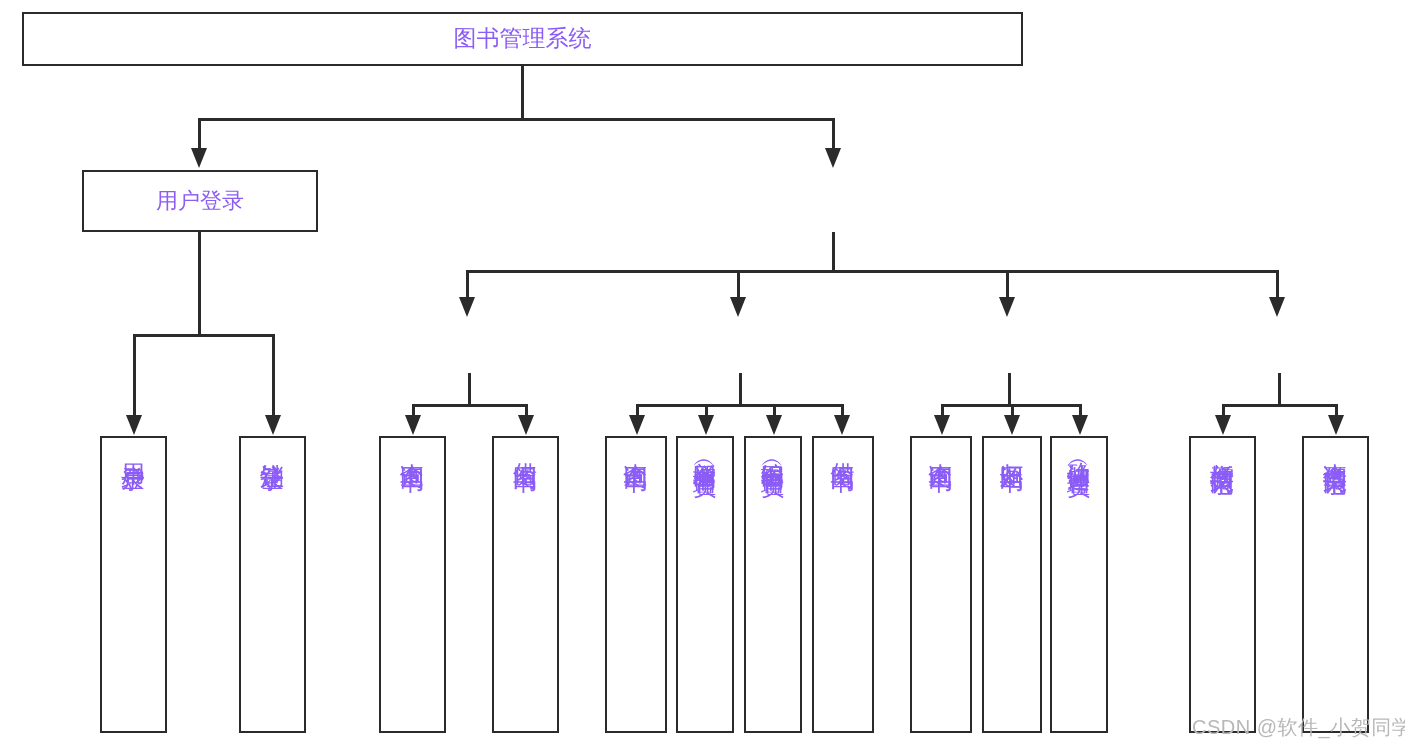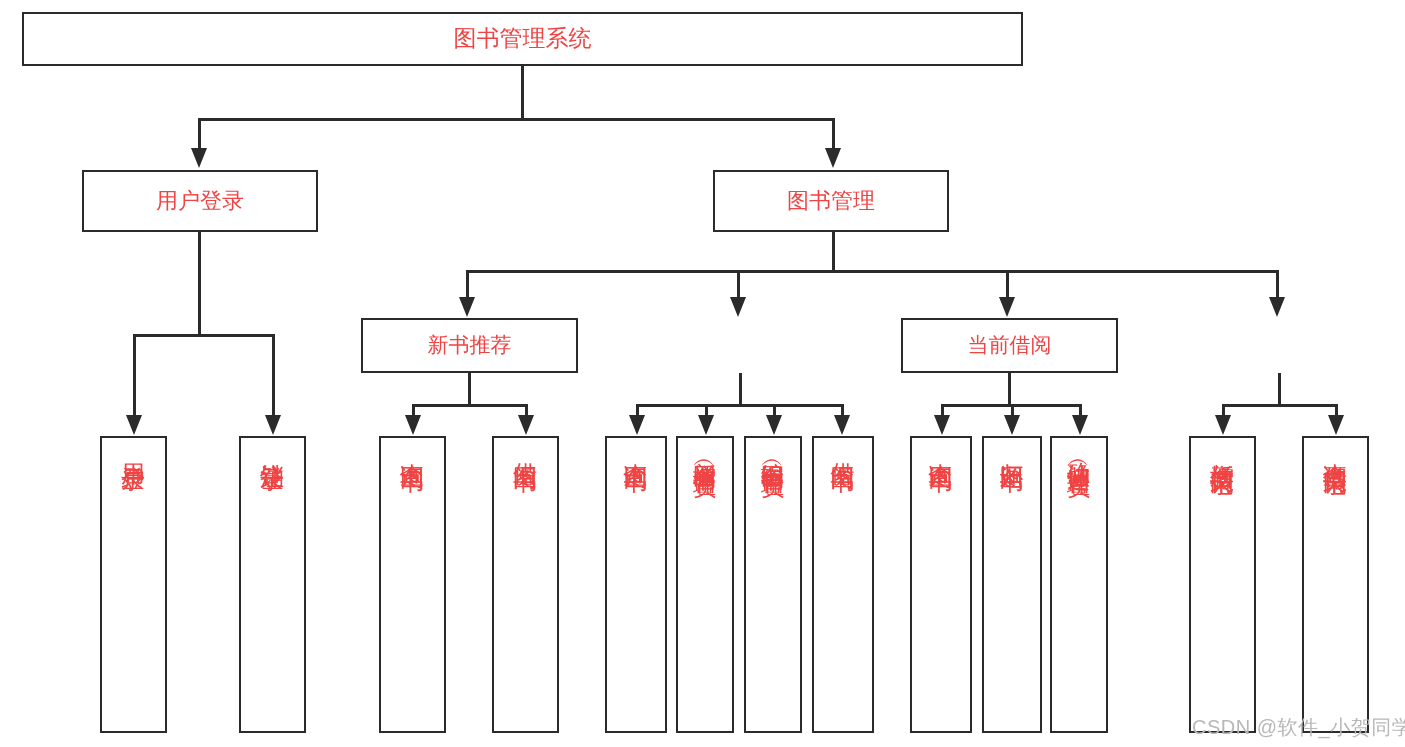--- a/index.html
+++ b/index.html
@@ -19,21 +19,21 @@
   }
   
   .node {
     position: absolute;
     box-sizing: border-box;
     background: #ffffff;
     border: 2.5px solid #2b2b2b;
     display: flex;
     align-items: center;
     justify-content: center;
-    color: #ef4444;
+    color: #8b5cf6;
   }
   .node .label {
     display: block;
     text-align: center;
     line-height: 1.18;
     white-space: pre;
   }
   
   .node.root .label { font-size: 23px; }
   
@@ -91,49 +91,40 @@
 
   <div class="vline" style="left:521px; top:66px; height:53px;"></div>
   <div class="hline" style="left:198px; top:118px; width:636px;"></div>
   <div class="vline" style="left:198px; top:118px; height:31px;"></div>
   <div class="arrow" style="left:191px; top:148px;"></div>
   <div class="vline" style="left:832px; top:118px; height:31px;"></div>
   <div class="arrow" style="left:825px; top:148px;"></div>
 
   <div class="node h2" style="left:82px; top:170px; width:236px; height:62px;">
     <span class="label">用户登录</span>
-  </div>
-  <div class="node h2" style="left:713px; top:170px; width:236px; height:62px;">
-    <span class="label">图书管理</span>
   </div>
 
   <div class="vline" style="left:198px; top:232px; height:104px;"></div>
   <div class="hline" style="left:133px; top:334px; width:142px;"></div>
   <div class="vline" style="left:133px; top:334px; height:82px;"></div>
   <div class="arrow" style="left:126px; top:415px;"></div>
   <div class="vline" style="left:272px; top:334px; height:82px;"></div>
   <div class="arrow" style="left:265px; top:415px;"></div>
 
   <div class="vline" style="left:832px; top:232px; height:40px;"></div>
   <div class="hline" style="left:466px; top:270px; width:812px;"></div>
   <div class="vline" style="left:466px; top:270px; height:28px;"></div>
   <div class="arrow" style="left:459px; top:297px;"></div>
   <div class="vline" style="left:737px; top:270px; height:28px;"></div>
   <div class="arrow" style="left:730px; top:297px;"></div>
   <div class="vline" style="left:1006px; top:270px; height:28px;"></div>
   <div class="arrow" style="left:999px; top:297px;"></div>
   <div class="vline" style="left:1276px; top:270px; height:28px;"></div>
   <div class="arrow" style="left:1269px; top:297px;"></div>
 
-  <div class="node h3" style="left:361px; top:318px; width:217px; height:55px;">
-    <span class="label">新书推荐</span>
-  </div>
-  <div class="node h3" style="left:901px; top:318px; width:217px; height:55px;">
-    <span class="label">当前借阅</span>
-  </div>
 
   <div class="vline" style="left:468px; top:373px; height:33px;"></div>
   <div class="hline" style="left:412px; top:404px; width:116px;"></div>
   <div class="vline" style="left:412px; top:404px; height:12px;"></div>
   <div class="arrow" style="left:405px; top:415px;"></div>
   <div class="vline" style="left:525px; top:404px; height:12px;"></div>
   <div class="arrow" style="left:518px; top:415px;"></div>
 
   <div class="vline" style="left:739px; top:373px; height:33px;"></div>
   <div class="hline" style="left:636px; top:404px; width:208px;"></div>

